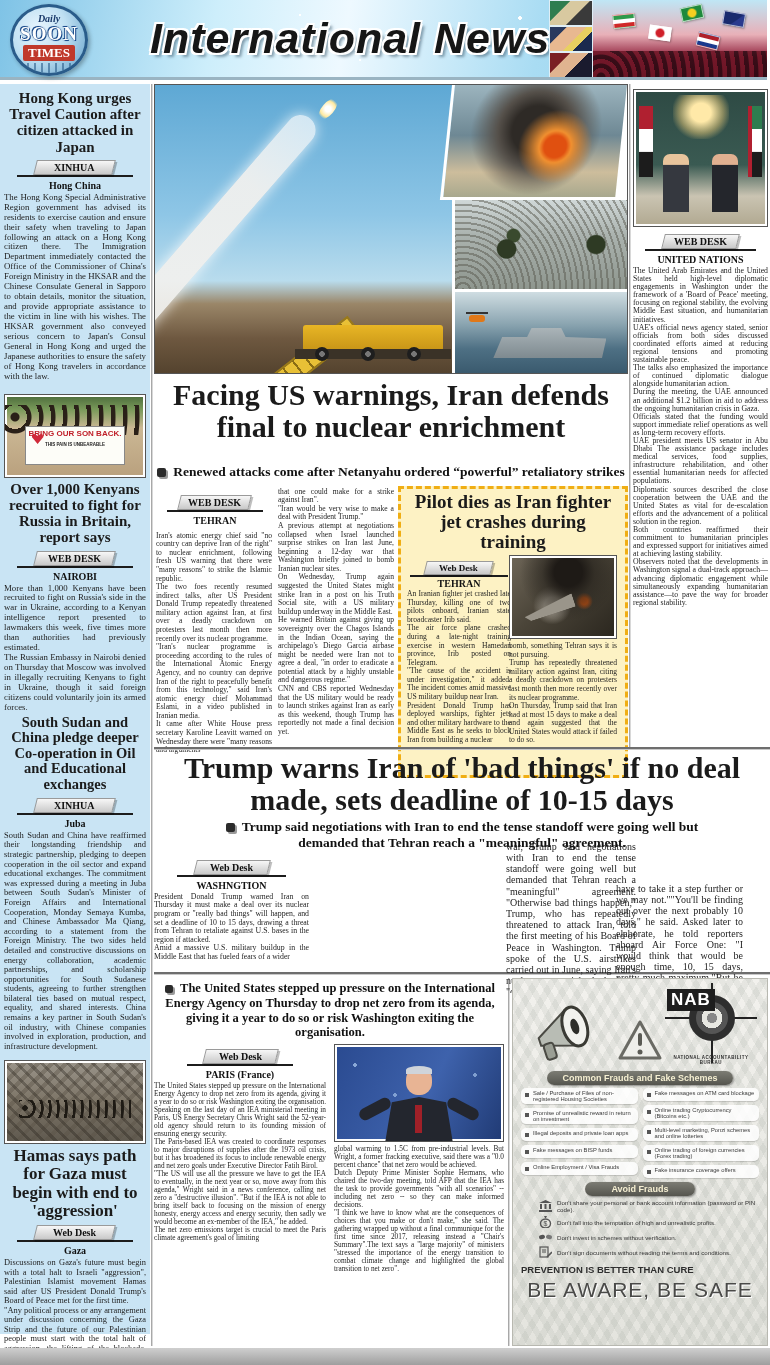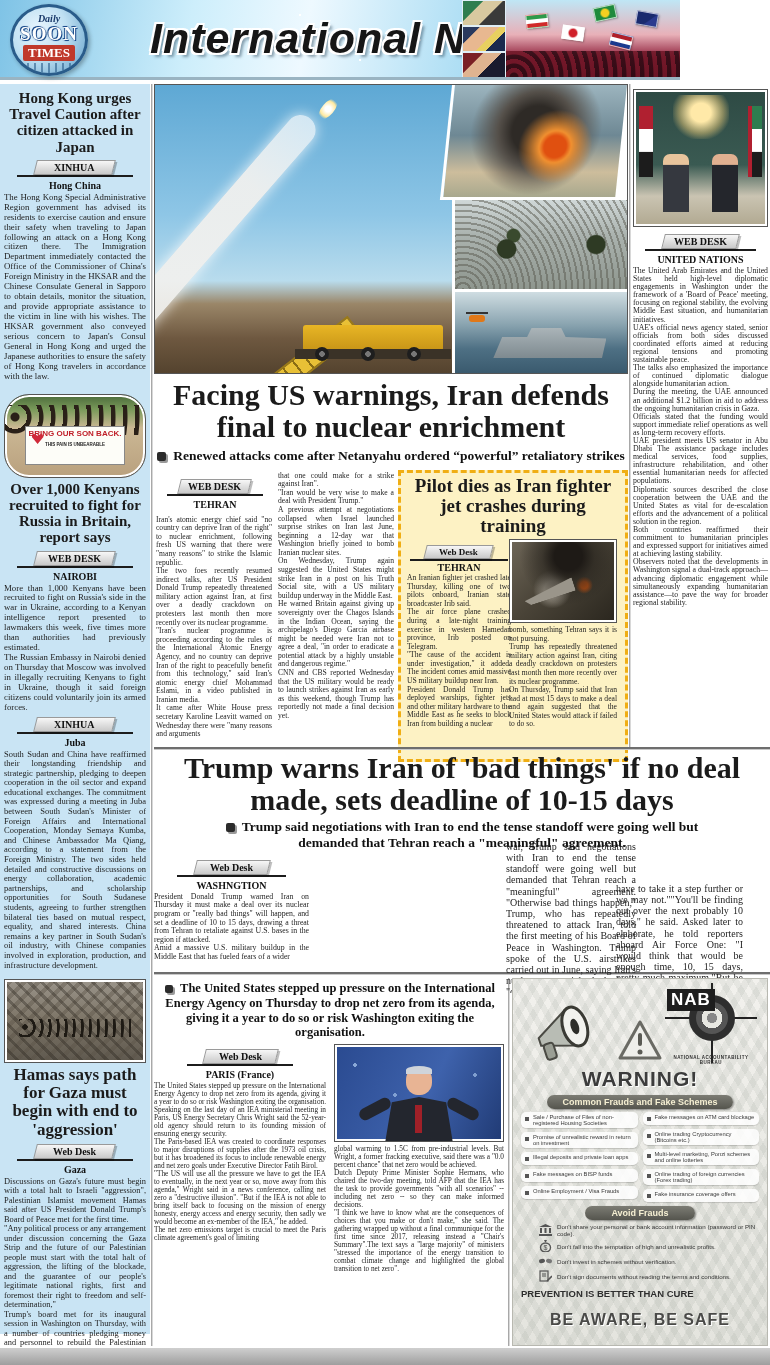--- a/index.html
+++ b/index.html
@@ -1,20 +1,20 @@
 <!DOCTYPE html>
 <html><head>
 <meta charset="utf-8">
 <style>
   * { margin:0; padding:0; box-sizing:border-box; }
   body { background:#e8e8e8; font-family:"Liberation Serif", serif; }
   .page { position:relative; width:770px; height:1365px; background:#fff; overflow:hidden; margin:0 auto; }
 
   
-  .masthead { position:absolute; left:0; top:0; width:680px; height:80px;
+  .masthead { position:absolute; left:0; top:0; width:767px; height:80px;
     background:
       radial-gradient(circle 2px at 300px 15px, #fff 60%, transparent 61%),
       radial-gradient(circle 2px at 420px 40px, #fff 60%, transparent 61%),
       radial-gradient(circle 3px at 520px 18px, #fff 60%, transparent 61%),
       radial-gradient(circle 2px at 360px 60px, #fff 60%, transparent 61%),
       radial-gradient(circle 2px at 250px 50px, #fff 60%, transparent 61%),
       linear-gradient(100deg,#7fc3e6 0%, #cdeefb 28%, #eef9ff 45%, #a9dcf3 70%, #8ccbe8 100%);
     border-bottom:3px solid #9ab4c2; }
   .logo { position:absolute; left:10px; top:4px; width:78px; height:72px; border-radius:50%;
     background:radial-gradient(circle at 35% 35%, #eaf6ff 0%, #bfe0f2 45%, #5d9cc7 100%);
@@ -57,21 +57,21 @@
   .subhead { font-weight:bold; color:#111; text-align:center; line-height:1.18; }
   .sqbullet { display:inline-block; width:9px; height:9px; background:#2b2b2b; border-radius:2px;
     box-shadow:2px 2px 0 #9a9a9a; margin-right:7px; vertical-align:middle; }
   .photoframe { border:1px solid #555; box-shadow:0 0 0 2px #fff inset; position:relative; overflow:hidden; }
 
   
   .leftcol { position:absolute; left:0; top:84px; width:150px; height:1250px; background:#c9e4f4; padding:3px 4px; }
   .leftcol .headline { font-size:15px; margin:3px 0 2px; }
   .leftcol .bodytext { font-size:8.8px; line-height:1.13; }
   .lphoto { width:100%; height:84px; margin:5px 0 3px; }
-  .protest-photo { background:linear-gradient(180deg,#4a6a3a 0%, #7a9a5a 18%, #cbb894 40%, #b9a07e 100%);border-radius:25px; }
+  .protest-photo { background:linear-gradient(180deg,#4a6a3a 0%, #7a9a5a 18%, #cbb894 40%, #b9a07e 100%); }
   .protest-crowd { position:absolute; left:0; top:10px; width:100%; height:30px;
     background:repeating-radial-gradient(circle at 10px 12px, #2a2018 0 4px, transparent 5px 12px); }
   .protest-banner { position:absolute; left:14%; top:38%; width:72%; height:48%; background:#fdfdf8;
     border:1px solid #888; text-align:center; padding-top:3px; }
   .pb1 { color:#c0202a; font-weight:bold; font-size:8px; font-family:"Liberation Sans",sans-serif; line-height:1.1; }
   .pb2 { color:#222; font-weight:bold; font-size:4.5px; font-family:"Liberation Sans",sans-serif; margin-top:3px; }
   .heart { position:absolute; left:6px; top:6px; width:12px; height:11px; background:#d02a3a; clip-path:polygon(50% 100%, 0 35%, 15% 5%, 50% 25%, 85% 5%, 100% 35%); }
   .gaza-photo { background:
       repeating-linear-gradient(45deg, rgba(40,35,28,.35) 0 3px, transparent 3px 9px),
       repeating-linear-gradient(-45deg, rgba(90,82,70,.4) 0 4px, transparent 4px 10px),
@@ -107,21 +107,21 @@
       radial-gradient(circle at 82% 50%, #2e3a24 0 6%, rgba(0,0,0,0) 7%),
       repeating-radial-gradient(circle at 8px 90px, rgba(90,90,80,.5) 0 2px, transparent 2px 6px),
       linear-gradient(180deg,#d0d8d8 0%, #aab2ae 40%, #8e968e 100%); }
   .c-ship { position:absolute; left:0; top:72%; width:100%; height:28%; border-left:3px solid #fff;
     background:linear-gradient(180deg,#cfdde2 0%, #8aa4b0 40%, #4e7084 70%, #3a5a6e 100%); }
   .shipbody { position:absolute; left:22%; bottom:18%; width:66%; height:38%; background:linear-gradient(180deg,#aab4b8,#7e8a90); clip-path:polygon(0 100%, 8% 30%, 30% 30%, 34% 0, 60% 0, 64% 30%, 100% 35%, 96% 100%); }
   .heli { position:absolute; left:8%; top:28%; width:16px; height:7px; background:#e07818; border-radius:3px; }
   .heli:before { content:""; position:absolute; left:-3px; top:-3px; width:22px; height:2px; background:#333; }
 
   .main-headline { font-size:30px; margin-top:5px; }
-  .main-subhead { font-size:13.5px; margin-top:4px; }
+  .main-subhead { font-size:13.5px; margin-top:20px; }
   .main-bodywrap { position:relative; height:292px; margin-top:6px; }
   .main-kick { position:absolute; left:2px; top:4px; width:118px; }
   .main-col1 { position:absolute; left:2px; top:46px; width:116px; height:242px; }
   .main-col2 { position:absolute; left:124px; top:2px; width:116px; height:288px; }
   .centercol .bodytext { font-size:7.6px; line-height:1.13; }
 
   .pilotbox { position:absolute; left:244px; top:0; width:230px; height:292px; background:#fdf2c4;
     border:3px dashed #f0ae14; padding:3px 6px; }
   .pilotbox .headline { font-size:19px; line-height:1.06; }
   .pilot-row { position:relative; margin-top:3px; height:212px; }
@@ -227,21 +227,21 @@
   .nab-pill { margin:4px auto 3px; width:78%; background:linear-gradient(180deg,#7c7c74,#55554e); color:#f5efd2; font-weight:bold;
     font-size:9px; text-align:center; border-radius:8px; padding:2px 0; box-shadow:1px 1px 2px rgba(0,0,0,.4); }
   .fraud-grid { display:flex; gap:5px; }
   .fraud-col { flex:1; display:flex; flex-direction:column; gap:4px; }
   .fraud-item { background:rgba(255,255,255,.85); border-radius:5px; padding:2px 4px 2px 12px; font-size:5.8px; color:#3a3a3a; position:relative; min-height:13px; box-shadow:0 1px 1px rgba(0,0,0,.15); }
   .fraud-item:before { content:""; position:absolute; left:4px; top:5px; width:4px; height:4px; background:#555; }
   .avoid-list { margin-top:3px; }
   .avoid-item { display:flex; align-items:center; gap:5px; font-size:6.2px; color:#333; margin:3px 0 0 18px; }
   .avoid-icon { width:13px; height:12px; flex:0 0 13px; }
   .nab-slogan1 { text-align:left; font-weight:bold; font-size:9.5px; color:#2e2e2e; margin-top:6px; }
-  .nab-slogan2 { text-align:center; font-weight:bold; font-size:16px; color:#4a4a48; letter-spacing:1px; margin-top:12px; text-shadow:1px 1px 0 #fff; }
+  .nab-slogan2 { text-align:center; font-weight:normal; font-size:21px; color:#4a4a48; letter-spacing:1px; margin-top:3px; text-shadow:1px 1px 0 #fff; }
 
   .bottombar { position:absolute; left:0; top:1348px; width:770px; height:17px; background:linear-gradient(180deg,#cfcfcf,#9e9e9e); }
 </style>
 </head>
 <body>
 
 <div class="page">
 
   <header class="masthead">
     <div class="logo">
@@ -287,20 +287,21 @@
 
     <article>
       <h2 class="headline">Over 1,000 Kenyans recruited to fight for Russia in Britain, report says</h2>
       <div class="kickwrap"><span class="kicker"><span>WEB DESK</span></span></div>
       <div class="dateline">NAIROBI</div>
       <div class="bodytext" style="height:128px;">More than 1,000 Kenyans have been recruited to fight on Russia's side in the war in Ukraine, according to a Kenyan intelligence report presented to lawmakers this week, five times more than authorities had previously estimated.
 The Russian Embassy in Nairobi denied on Thursday that Moscow was involved in illegally recruiting Kenyans to fight in Ukraine, though it said foreign citizens could voluntarily join its armed forces.</div>
     </article>
 
     <article>
+      <h2 class="headline" style="font-size:14.5px;">South Sudan and China pledge deeper Co-operation in Oil and Educational exchanges</h2>
       <div class="kickwrap"><span class="kicker"><span>XINHUA</span></span></div>
       <div class="dateline">Juba</div>
       <div class="bodytext" style="height:224px; font-size:8.5px;">South Sudan and China have reaffirmed their longstanding friendship and strategic partnership, pledging to deepen cooperation in the oil sector and expand educational exchanges. The commitment was expressed during a meeting in Juba between South Sudan's Minister of Foreign Affairs and International Cooperation, Monday Semaya Kumba, and Chinese Ambassador Ma Qiang, according to a statement from the Foreign Ministry. The two sides held detailed and constructive discussions on energy collaboration, academic partnerships, and scholarship opportunities for South Sudanese students, agreeing to further strengthen bilateral ties based on mutual respect, equality, and shared interests. China remains a key partner in South Sudan's oil industry, with Chinese companies involved in exploration, production, and infrastructure development.</div>
     </article>
 
     <div class="lphoto photoframe gaza-photo">
       <div class="gaza-crowd"></div>
     </div>
 
     <article>
@@ -476,21 +477,20 @@
         <circle cx="23" cy="33" r="2.5" fill="#5a5a54"></circle>
       </svg>
       <div class="nab-logo">
         <div class="nl-cross-v"></div>
         <div class="nl-cross-h"></div>
         <div class="nl-ring"></div>
         <div class="nl-nab">NAB</div>
         <div class="nl-ringtext">NATIONAL ACCOUNTABILITY BUREAU</div>
       </div>
     </div>
-    <div class="nab-warning">WARNING!</div>
     <div class="nab-pill">Common Frauds and Fake Schemes</div>
     <div class="fraud-grid">
       <div class="fraud-col">
         <div class="fraud-item">Sale / Purchase of Files of non-registered Housing Societies</div>
         <div class="fraud-item">Promise of unrealistic reward in return on investment</div>
         <div class="fraud-item">Illegal deposits and private loan apps</div>
         <div class="fraud-item">Fake messages on BISP funds</div>
         <div class="fraud-item">Online Employment / Visa Frauds</div>
       </div>
       <div class="fraud-col">

